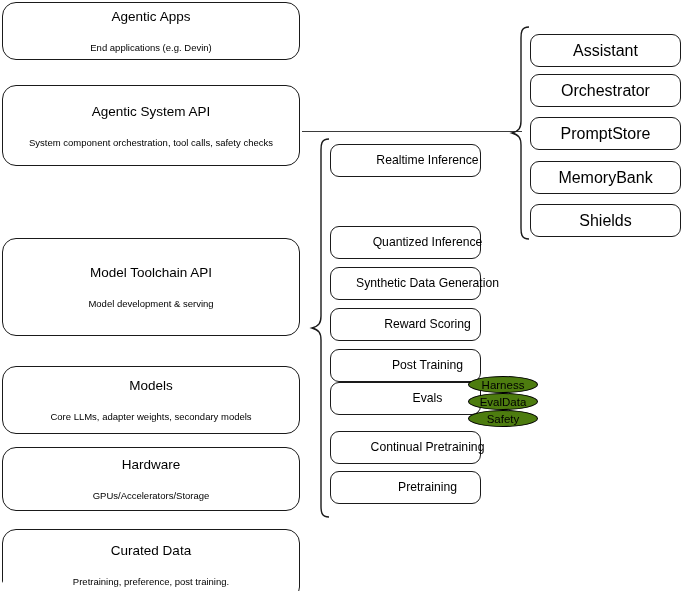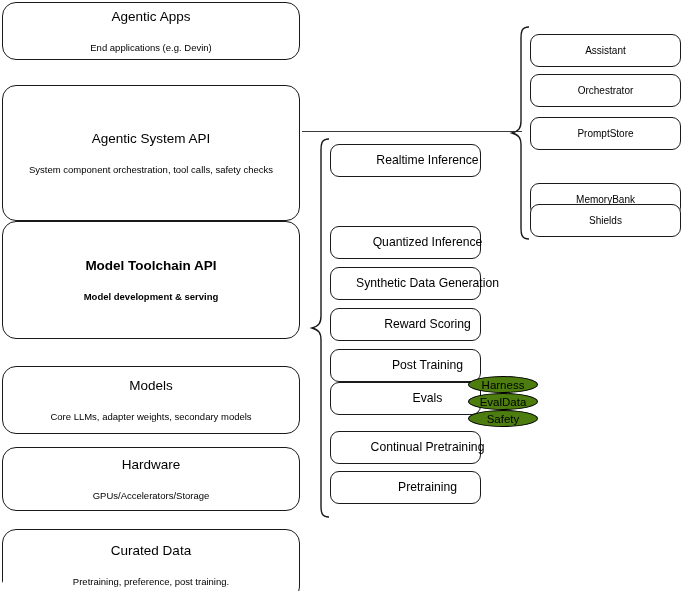--- a/index.html
+++ b/index.html
@@ -61,21 +61,21 @@
   .mid-box .title { font-size: 12.2px; }
 
   
   .right-box {
     left: 530px;
     width: 151px;
     height: 33px;
     border-radius: 9px;
     border-width: 1.3px;
   }
-  .right-box .title { font-size: 10px; }
+  .right-box .title { font-size: 16px; }
 
   
   .pill {
     position: absolute;
     box-sizing: border-box;
     border: 1.5px solid #000;
     border-radius: 50% / 50%;
     background: #4d7c0f;
     height: 17px;
     width: 70px;
@@ -108,26 +108,26 @@
 </head>
 <body>
 
 <div id="canvas">
 
   <div class="box layer-box" style="top:2px; height:58px;">
     <div class="title">Agentic Apps</div>
     <div class="subtitle">End applications (e.g. Devin)</div>
   </div>
 
-  <div class="box layer-box" style="top:85px; height:136px;">
+  <div class="box layer-box" style="top:85px; height:81px;">
     <div class="title">Agentic System API</div>
     <div class="subtitle">System component orchestration, tool calls, safety checks</div>
   </div>
 
-  <div class="box layer-box" style="top:221px; height:118px;font-weight:bold;">
+  <div class="box layer-box" style="top:238px; height:98px;">
     <div class="title">Model Toolchain API</div>
     <div class="subtitle">Model development &amp; serving</div>
   </div>
 
   <div class="box layer-box" style="top:366px; height:68px;">
     <div class="title">Models</div>
     <div class="subtitle">Core LLMs, adapter weights, secondary models</div>
   </div>
 
   <div class="box layer-box" style="top:447px; height:64px;">
@@ -187,20 +187,20 @@
 
   <div class="box right-box" style="top:34px;">
     <div class="title">Assistant</div>
   </div>
   <div class="box right-box" style="top:74px;">
     <div class="title">Orchestrator</div>
   </div>
   <div class="box right-box" style="top:117px;">
     <div class="title">PromptStore</div>
   </div>
-  <div class="box right-box" style="top:161px;margin-top:22px;">
+  <div class="box right-box" style="top:161px;">
     <div class="title">MemoryBank</div>
   </div>
   <div class="box right-box" style="top:204px;">
     <div class="title">Shields</div>
   </div>
 
 </div>
 
 </body></html>

